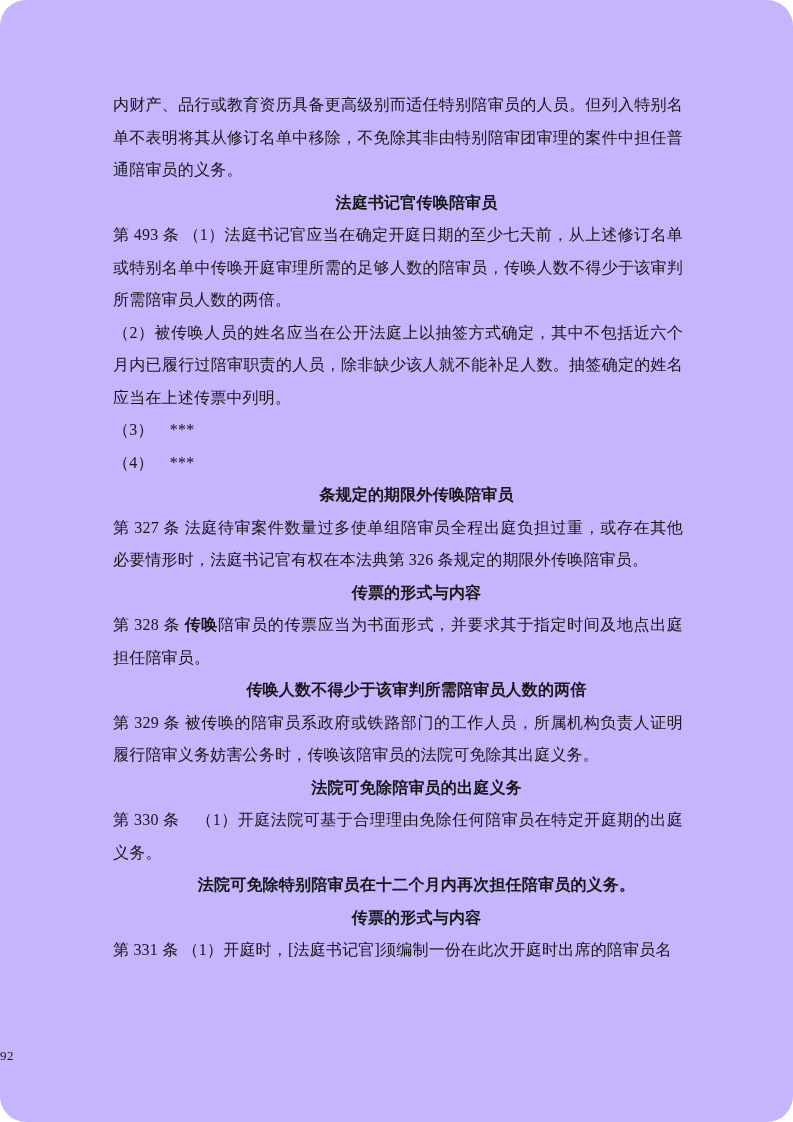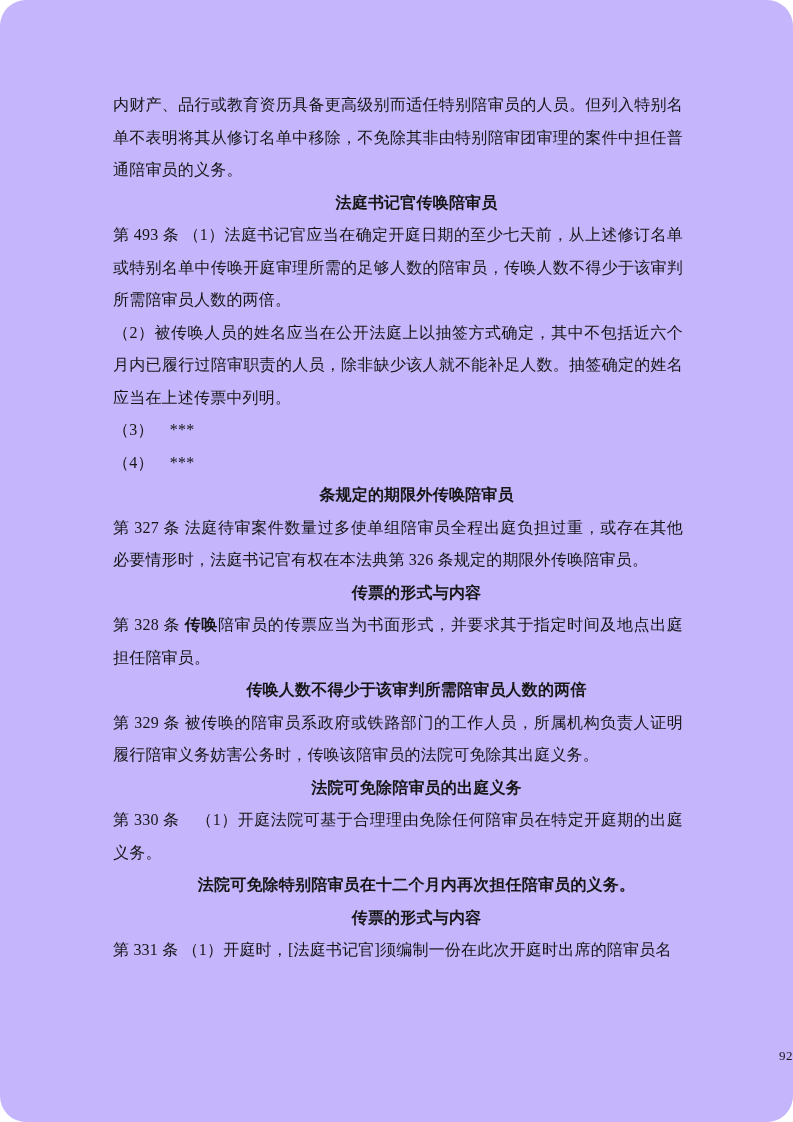--- a/index.html
+++ b/index.html
@@ -40,21 +40,21 @@
     text-indent: 37px;
   }
   .bold {
     font-weight: bold;
   }
   .footer {
     position: absolute;
     left: 0;
     right: 0;
     top: 1048px;
-    text-align: right;
+    text-align: left;
     font-size: 13px;
     letter-spacing: 0.5px;
   }
 </style>
 </head>
 <body>
 
 <div class="page">
   <main class="content">
       <p class="block body">内财产、品行或教育资历具备更高级别而适任特别陪审员的人员。但列入特别名单不表明将其从修订名单中移除，不免除其非由特别陪审团审理的案件中担任普通陪审员的义务。</p>

